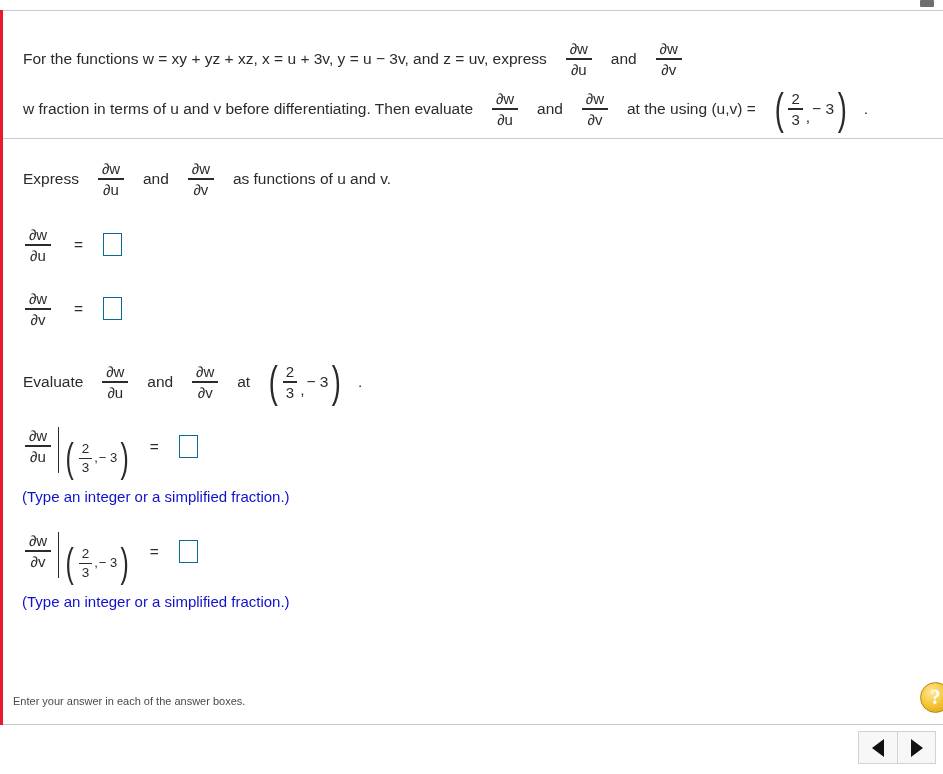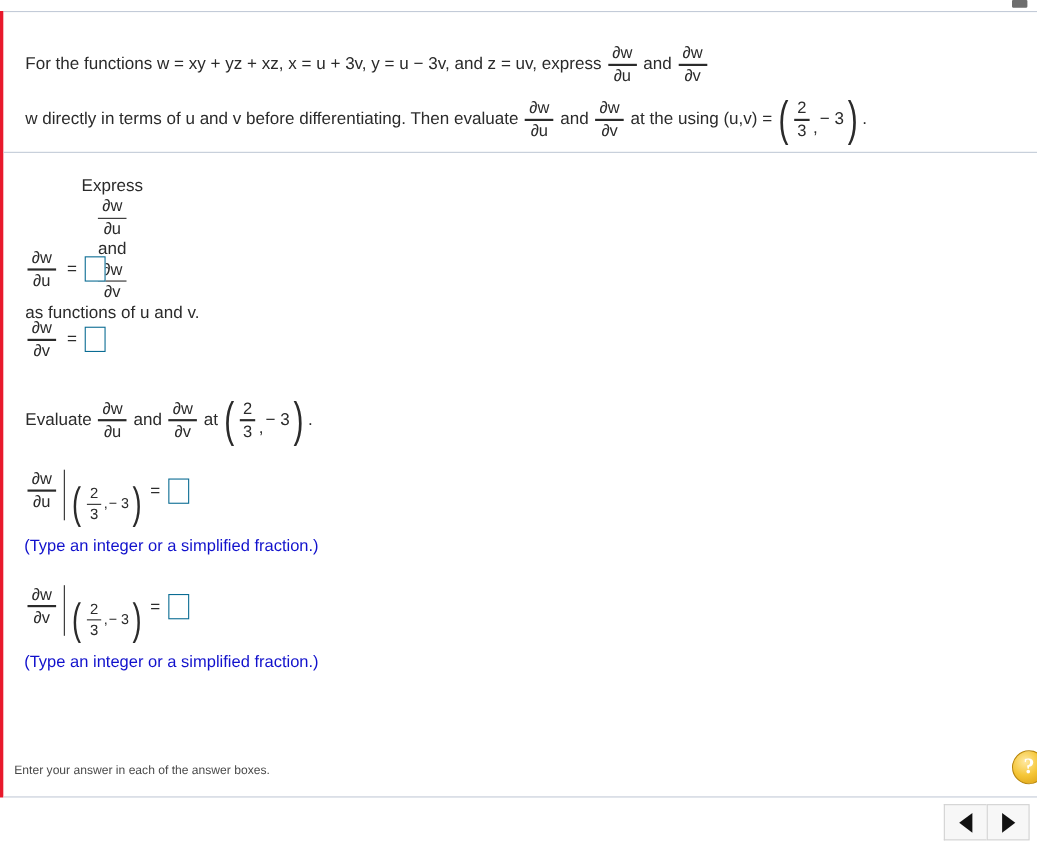--- a/index.html
+++ b/index.html
@@ -54,20 +54,21 @@
 
   
   .mathline {
     position: absolute;
     display: flex;
     align-items: center;
     font-size: 15.5px;
     line-height: 1.25;
     white-space: nowrap;
     color: #2b2b2b;
+    gap: 13px;
   }
   .txt { padding: 0 1px; }
 
   
   .frac {
     display: inline-flex;
     flex-direction: column;
     align-items: center;
     justify-content: center;
     vertical-align: middle;
@@ -236,21 +237,21 @@
   </span>
   <span class="txt">and</span>
   <span class="frac">
     <span class="num">∂w</span>
     <span class="bar"></span>
     <span class="den">∂v</span>
   </span>
 </div>
 
 <div class="mathline" style="left:22px; top:90px;">
-  <span class="txt">w directly in terms of u and v before differentiating. Then evaluate</span>
+  <span class="txt">w fraction in terms of u and v before differentiating. Then evaluate</span>
   <span class="frac">
     <span class="num">∂w</span>
     <span class="bar"></span>
     <span class="den">∂u</span>
   </span>
   <span class="txt">and</span>
   <span class="frac">
     <span class="num">∂w</span>
     <span class="bar"></span>
     <span class="den">∂v</span>
@@ -265,21 +266,21 @@
     </span>
     <span class="comma">,</span>
     <span class="txt">− 3</span>
     <span class="paren">)</span>
   </span>
   <span class="txt">.</span>
 </div>
 
 <div id="divider-prompt" class="hdivider"></div>
 
-<div class="mathline" style="left:22px; top:160px;flex-direction:column;">
+<div class="mathline" style="left:22px; top:160px;">
   <span class="txt">Express</span>
   <span class="frac">
     <span class="num">∂w</span>
     <span class="bar"></span>
     <span class="den">∂u</span>
   </span>
   <span class="txt">and</span>
   <span class="frac">
     <span class="num">∂w</span>
     <span class="bar"></span>

